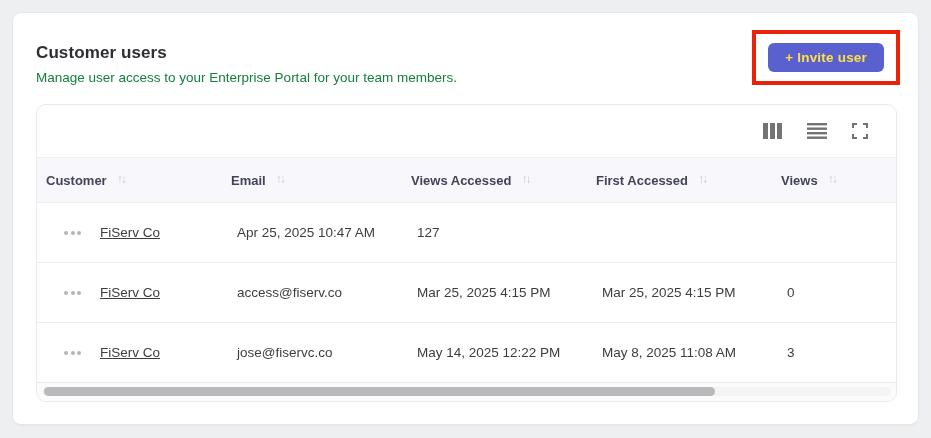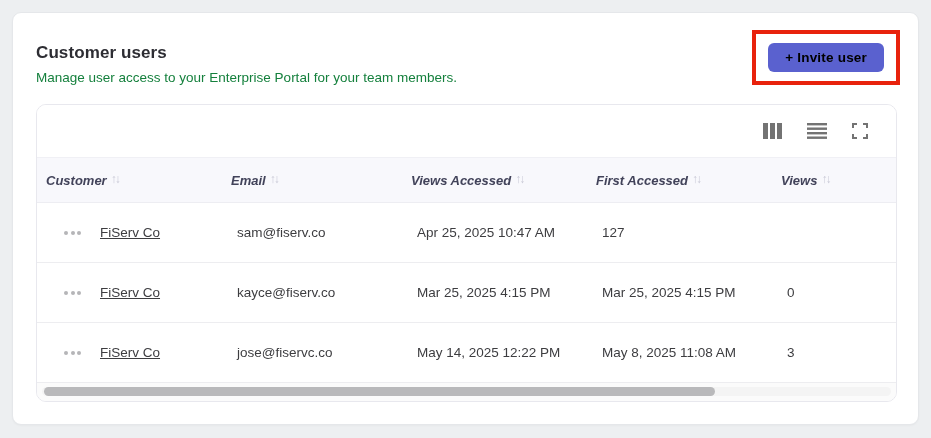--- a/index.html
+++ b/index.html
@@ -38,21 +38,21 @@
   .annotation-box {
     border: 4px solid #e8220d;
     padding: 9px 12px;
     margin-top: -7px;
     margin-right: -3px;
     background: #ffffff;
   }
   .invite-btn {
     display: inline-block;
     background: #5a61cf;
-    color: #000000;
+    color: #fde047;
     font-family: "Liberation Sans", sans-serif;
     font-size: 13.5px;
     font-weight: 700;
     border: none;
     border-radius: 6px;
     padding: 7px 17px;
     cursor: pointer;
     letter-spacing: 0.2px;
   }
   .table-shell {
@@ -85,27 +85,26 @@
   }
   .thead {
     height: 46px;
     background: #f8f8fc;
     border-top: 1px solid #f0f0f5;
     border-bottom: 1px solid #ededf2;
   }
   .th {
     display: flex;
     align-items: flex-start;
-    gap: 4px;
+    gap: 10px;
     padding-left: 9px;
     font-size: 13px;
     font-weight: 700;
     color: #42435a;
     cursor: pointer;
-    font-style: italic;
   }
   .sort-icon {
     display: inline-flex;
     color: #c9c9d6;
     font-size: 12px;
     font-weight: 400;
     line-height: 1;
     letter-spacing: -2px;
     user-select: none;
   }
@@ -243,35 +242,34 @@
 
     <div class="grid-row trow">
       <div class="td td-customer">
         <span class="row-menu">
             <i></i>
             <i></i>
             <i></i>
           </span>
         <span>FiServ Co</span>
       </div>
-      <div class="td">sam@fiserv.co</div>
       <div class="td">Apr 25, 2025 10:47 AM</div>
       <div class="td">127</div>
     </div>
 
     <div class="grid-row trow">
       <div class="td td-customer">
         <span class="row-menu">
             <i></i>
             <i></i>
             <i></i>
           </span>
         <span>FiServ Co</span>
       </div>
-      <div class="td">kayce@fiserv.co</div>
+      <div class="td">access@fiserv.co</div>
       <div class="td">Mar 25, 2025 4:15 PM</div>
       <div class="td">Mar 25, 2025 4:15 PM</div>
       <div class="td">0</div>
     </div>
 
     <div class="grid-row trow">
       <div class="td td-customer">
         <span class="row-menu">
             <i></i>
             <i></i>

